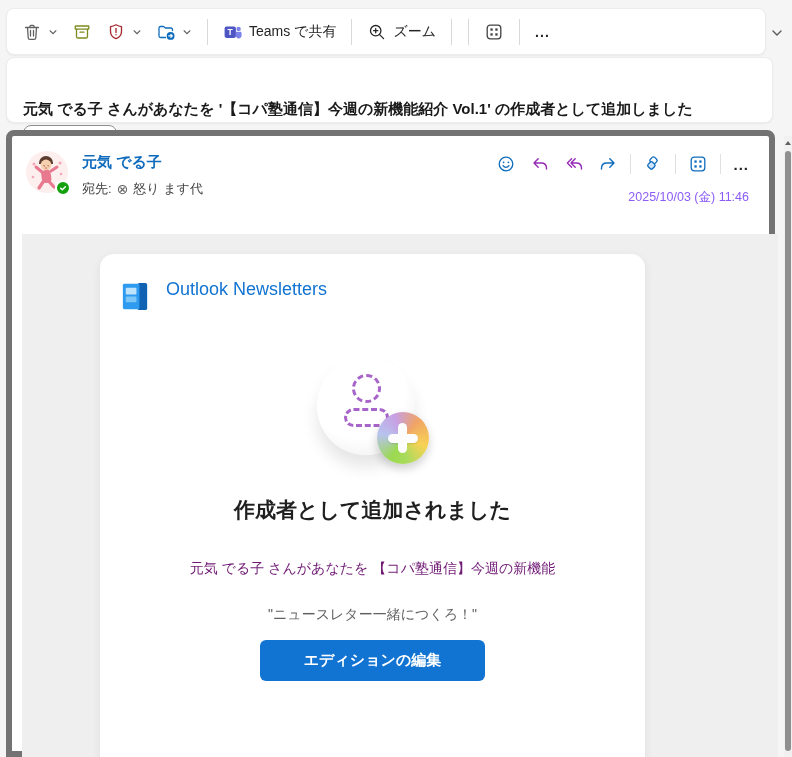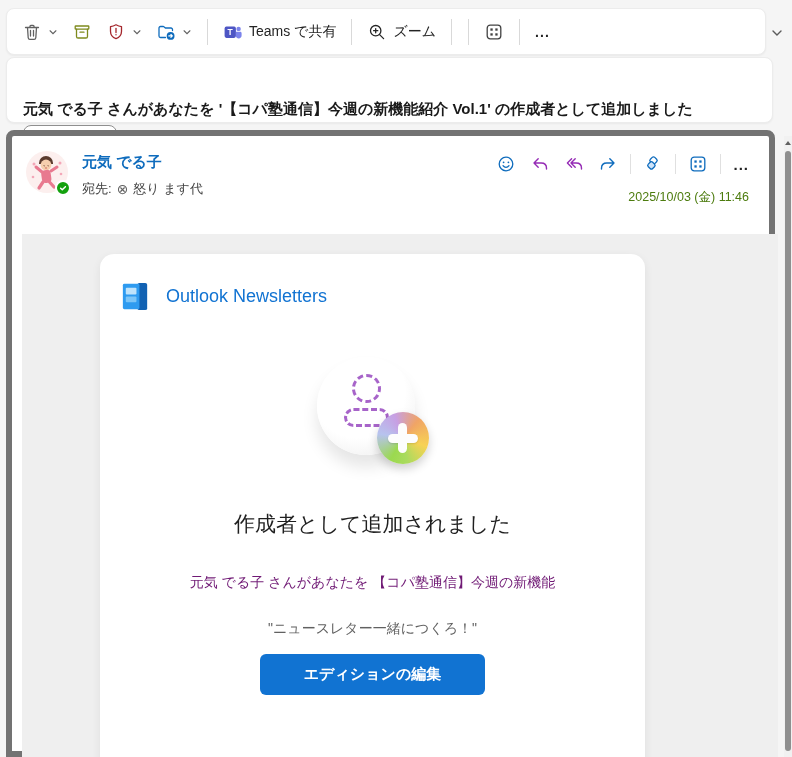--- a/index.html
+++ b/index.html
@@ -32,46 +32,46 @@
   .avatar-badge { position:absolute; right:-3px; bottom:-3px; width:16px; height:16px; border-radius:50%;
     background:#13a10e; border:2px solid #fff; display:flex; align-items:center; justify-content:center; }
   .sender-name { position:absolute; left:70px; top:17px; font-size:15px; font-weight:bold; color:#0f6cbd; cursor:pointer; }
   .to-row { position:absolute; left:70px; top:44px; font-size:13px; color:#424242; display:flex; align-items:center; gap:5px; }
   .to-x { color:#616161; font-size:14px; line-height:1; }
   .hdr-actions { position:absolute; right:14px; top:16px; display:flex; align-items:center; gap:2px; }
   .hicon { background:none; border:none; padding:2px 6px; cursor:pointer; display:flex; align-items:center; }
   .hdiv { width:1px; height:20px; background:#e0e0e0; margin:0 4px; }
   .hdr-more { background:none; border:none; font-size:15px; font-weight:bold; color:#242424; letter-spacing:1px;
     padding:0 6px; cursor:pointer; font-family:inherit; }
-  .hdr-date { position:absolute; right:20px; top:53px; font-size:12.5px; color:#4d7c0f; }
+  .hdr-date { position:absolute; right:20px; top:53px; font-size:12.5px; color:#8b5cf6; }
 
   
   .body-gray { position:absolute; left:10px; top:98px; width:756px; height:527px; background:#efefef; overflow:hidden; }
   .inner-card { position:absolute; left:78px; top:20px; width:545px; height:530px; background:#fff;
     border-radius:14px; box-shadow:0 3px 10px rgba(0,0,0,.07); }
-  .brand-row { display:flex; align-items:center; gap:13px; margin:25px 0 0 18px; }
+  .brand-row { display:flex; align-items:flex-start; gap:13px; margin:25px 0 0 18px; }
   .brand-text { font-size:18px; color:#1173d2; }
 
   .illu { position:relative; width:112px; height:107px; margin:43px auto 0; }
   .big-circle { position:absolute; left:0; top:0; width:98px; height:98px; border-radius:50%;
     background:radial-gradient(circle at 42% 35%, #ffffff 55%, #f4f4f4 78%, #e7e7e7 100%);
     box-shadow:0 12px 16px rgba(0,0,0,.10); }
   .dashed-head { position:absolute; left:35px; top:17px; width:29px; height:29px;
     border:3.5px dashed #a764c9; border-radius:50%; }
   .dashed-shoulders { position:absolute; left:27px; top:51px; width:45px; height:19px;
     border:3.5px dashed #a764c9; border-radius:10px; }
   .plus-circle { position:absolute; left:60px; top:55px; width:52px; height:52px; border-radius:50%;
     background:conic-gradient(from 210deg,#9bd94f,#b7c3ee 70deg,#c79fe3 130deg,#f0a466 190deg,#f7d254 260deg,#aadb5e 320deg,#9bd94f 360deg);
     box-shadow:0 5px 10px rgba(0,0,0,.18); }
   .plus-circle::before { content:""; position:absolute; left:50%; top:50%; width:30px; height:9px;
     margin:-4.5px 0 0 -15px; background:#fdfdfd; border-radius:4.5px; box-shadow:0 1px 2px rgba(0,0,0,.12); }
   .plus-circle::after { content:""; position:absolute; left:50%; top:50%; width:9px; height:30px;
     margin:-15px 0 0 -4.5px; background:#fdfdfd; border-radius:4.5px; }
 
-  .email-heading { margin-top:46px; text-align:center; font-size:21px; font-weight:normal; color:#1f1f1f; }
+  .email-heading { margin-top:32px; text-align:center; font-size:21px; font-weight:bold; color:#1f1f1f; }
   .email-lines { margin-top:32px; text-align:center; font-size:14px; color:#701a75; line-height:25px; }
   .email-quote { margin-top:25px; text-align:center; font-size:14px; color:#616161; }
   .cta { display:block; margin:16px auto 0; background:#1173d2; color:#fff; border:none; border-radius:6px;
     font-family:inherit; font-size:15px; font-weight:bold; padding:11px 44px; cursor:pointer; }
 
   
   .scroll-track { position:absolute; left:784px; top:136px; width:8px; height:621px; background:#f1f1f1; }
   .scroll-up { position:absolute; left:784px; top:139px; width:8px; height:8px; cursor:pointer; }
   .scroll-thumb { position:absolute; left:785px; top:151px; width:6px; height:600px; background:#8f8f8f; border-radius:3px; cursor:grab; }
 

